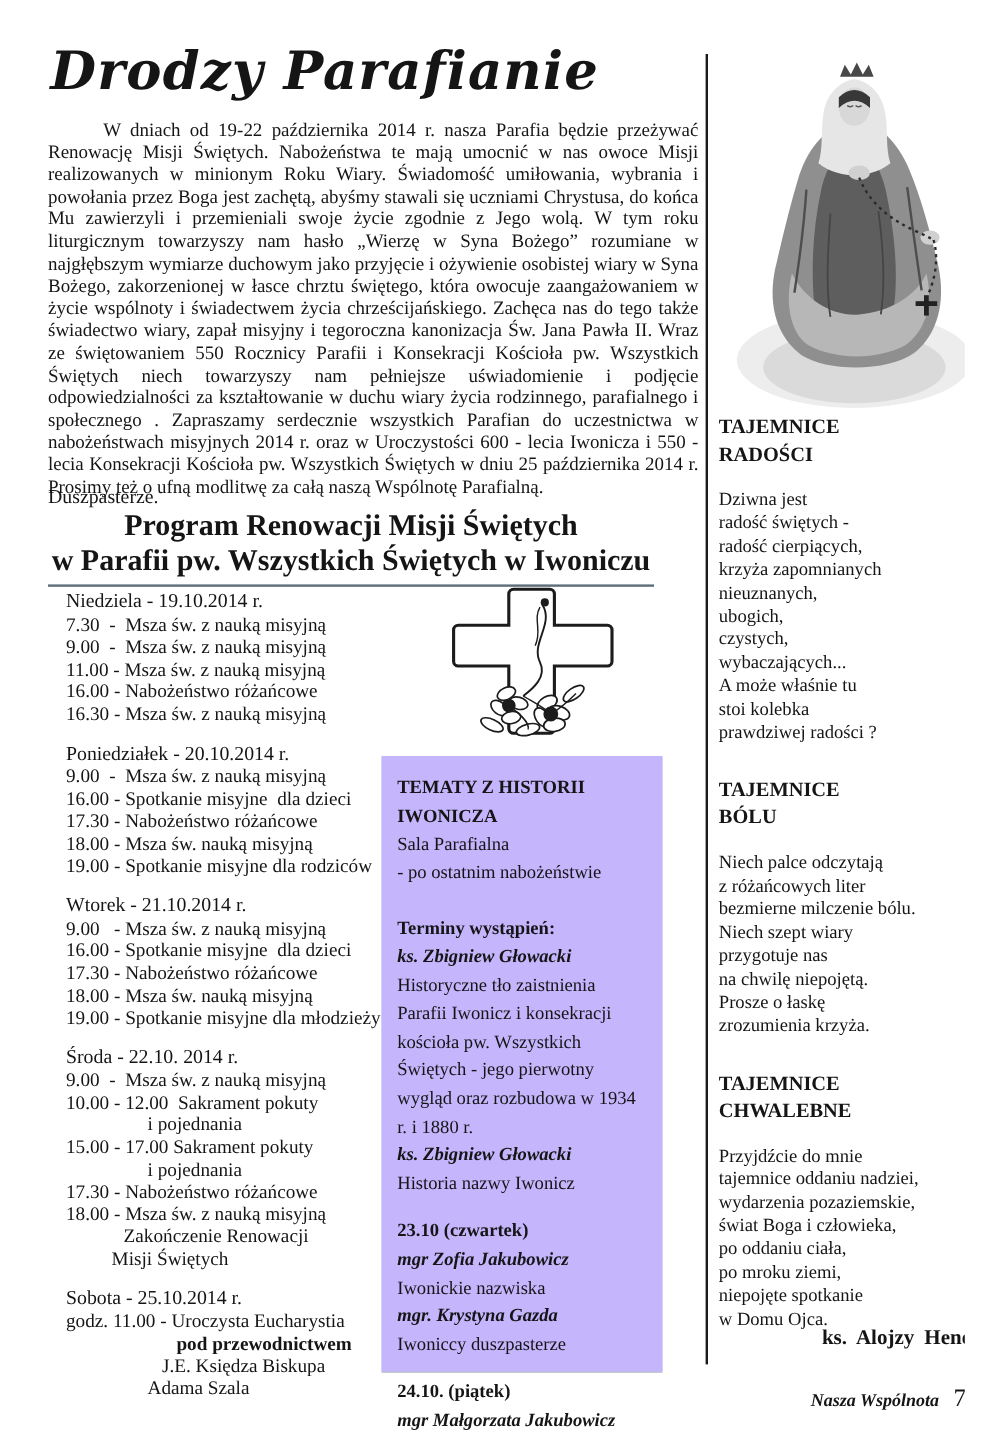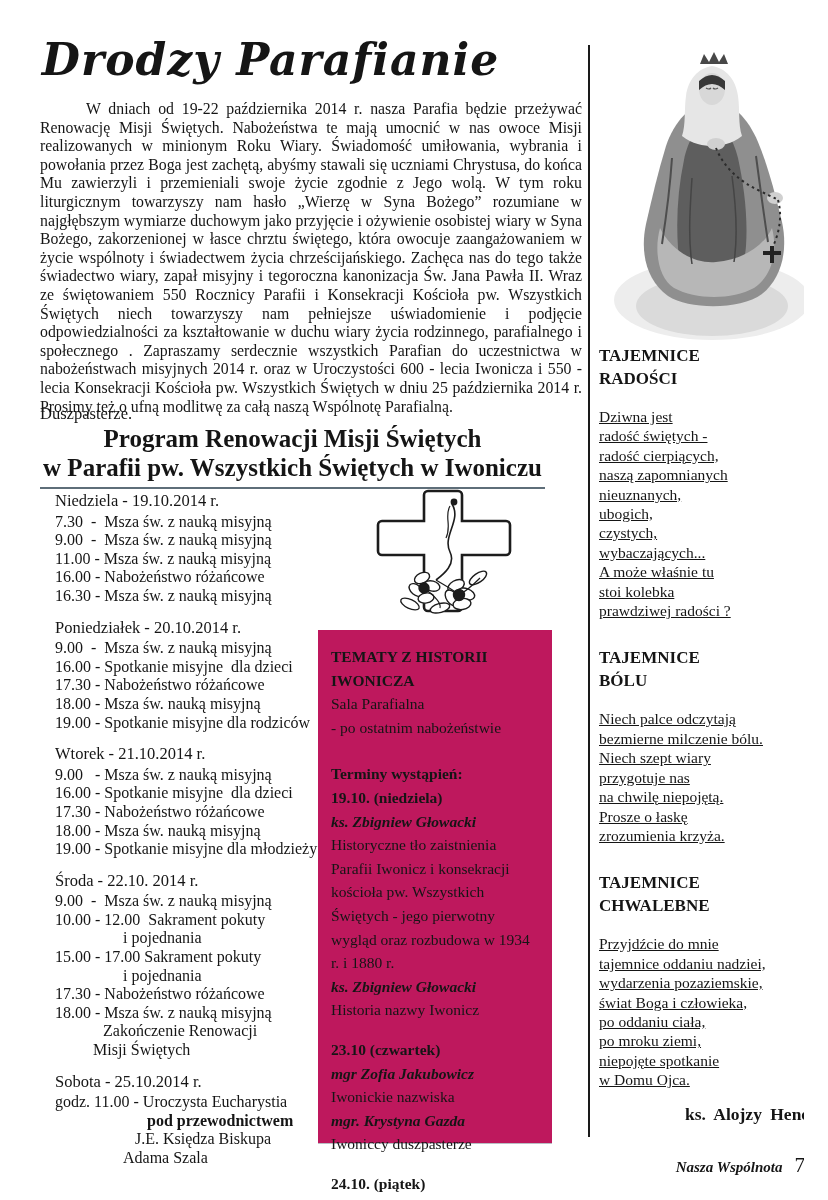--- a/index.html
+++ b/index.html
@@ -24,41 +24,41 @@
         font-size:16px;line-height:18.6px;white-space:pre;}
   .day-block{margin-bottom:13px;}
   .day-header{font-weight:normal;font-size:16.5px;margin-bottom:2px;}
   .sched-line{white-space:pre;}
   .ind1{padding-left:38px;}.ind2{padding-left:48px;}.ind3{padding-left:68px;}
   .ind4{padding-left:80px;}.ind5{padding-left:92px;font-weight:bold;}
 
   .cross-wrap{position:absolute;left:370px;top:486px;}
 
   .tematy{position:absolute;left:318px;top:630px;width:234px;height:513px;
-          background:#be185d;box-sizing:border-box;padding:15px 11px 0 13px;
+          background:#c4b5fd;box-sizing:border-box;padding:15px 11px 0 13px;
           font-size:15.5px;line-height:23.6px;
           box-shadow:0 1px 0 #b8bfc4;}
   .tematy-title{font-weight:bold;}
   .venue{font-weight:normal;}
   .terminy{font-weight:bold;margin-top:23px;}
   .session{margin-top:0;}
   .session + .session{margin-top:16px;}
   .session-date{font-weight:bold;}
   .speaker{font-weight:bold;font-style:italic;}
   .topic{font-weight:normal;}
 
   .divider{position:absolute;left:588px;top:45px;width:2px;height:1092px;background:#1a1a1a;}
 
   .madonna{position:absolute;left:612px;top:48px;}
 
   .right-sections{position:absolute;left:599px;top:344px;width:218px;
                   font-size:15.5px;line-height:19.4px;}
   .rc-section{margin-bottom:26px;}
   .rc-head{font-weight:bold;font-size:17px;line-height:23px;margin:0 0 17px;}
-  .rc-line{white-space:pre;text-decoration:underline;}
+  .rc-line{white-space:pre;}
 
   .author{position:absolute;left:614px;top:1104px;width:200px;text-align:right;
           font-weight:bold;font-size:17.5px;word-spacing:4px;}
 
   .footer{position:absolute;left:560px;top:1153px;width:245px;text-align:right;}
   .journal{font-weight:bold;font-style:italic;font-size:15px;}
   .pagenum{font-size:21px;font-weight:normal;margin-left:12px;font-style:normal;}
 </style>
 </head>
 <body>
@@ -104,21 +104,20 @@
   </div>
 
   <div class="tematy">
     <div class="tematy-title">TEMATY Z HISTORII</div>
     <div class="tematy-title">IWONICZA</div>
     <div class="venue">Sala Parafialna</div>
     <div class="venue">- po ostatnim nabożeństwie</div>
     <div class="terminy">Terminy wystąpień:</div>
     <div>
         <div class="session">
-          <div class="session-date">19.10. (niedziela)</div>
           <div class="speaker">ks. Zbigniew Głowacki</div>
           <div class="topic">Historyczne tło zaistnienia Parafii Iwonicz i konsekracji kościoła pw. Wszystkich Świętych - jego pierwotny wygląd oraz rozbudowa w 1934 r. i 1880 r.</div>
           <div class="speaker">ks. Zbigniew Głowacki</div>
           <div class="topic">Historia nazwy Iwonicz</div>
         </div>
         <div class="session">
           <div class="session-date">23.10 (czwartek)</div>
           <div class="speaker">mgr Zofia Jakubowicz</div>
           <div class="topic">Iwonickie nazwiska</div>
           <div class="speaker">mgr. Krystyna Gazda</div>
@@ -155,32 +154,33 @@
       <rect x="151" y="203" width="18" height="4" fill="#222"></rect>
     </svg>
   </div>
 
   <div class="right-sections">
       <div class="rc-section">
         <h3 class="rc-head">TAJEMNICE<br>RADOŚCI</h3>
         <div class="rc-line">Dziwna jest</div>
         <div class="rc-line">radość świętych -</div>
         <div class="rc-line">radość cierpiących,</div>
-        <div class="rc-line">naszą zapomnianych</div>
+        <div class="rc-line">krzyża zapomnianych</div>
         <div class="rc-line">nieuznanych,</div>
         <div class="rc-line">ubogich,</div>
         <div class="rc-line">czystych,</div>
         <div class="rc-line">wybaczających...</div>
         <div class="rc-line">A może właśnie tu</div>
         <div class="rc-line">stoi kolebka</div>
         <div class="rc-line">prawdziwej radości ?</div>
       </div>
       <div class="rc-section">
         <h3 class="rc-head">TAJEMNICE<br>BÓLU</h3>
         <div class="rc-line">Niech palce odczytają</div>
+        <div class="rc-line">z różańcowych liter</div>
         <div class="rc-line">bezmierne milczenie bólu.</div>
         <div class="rc-line">Niech szept wiary</div>
         <div class="rc-line">przygotuje nas</div>
         <div class="rc-line">na chwilę niepojętą.</div>
         <div class="rc-line">Prosze o łaskę</div>
         <div class="rc-line">zrozumienia krzyża.</div>
       </div>
       <div class="rc-section">
         <h3 class="rc-head">TAJEMNICE<br>CHWALEBNE</h3>
         <div class="rc-line">Przyjdźcie do mnie</div>

